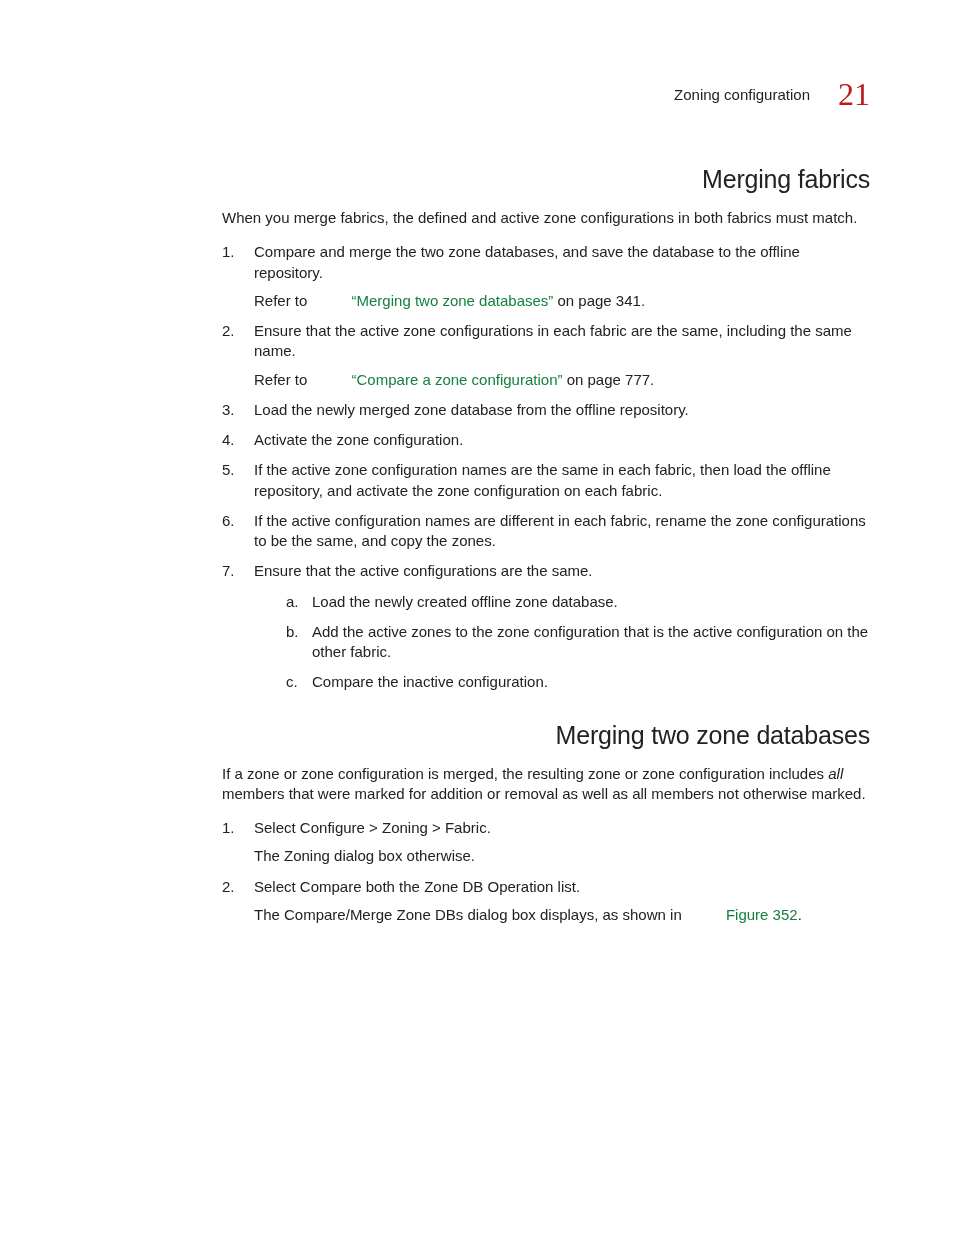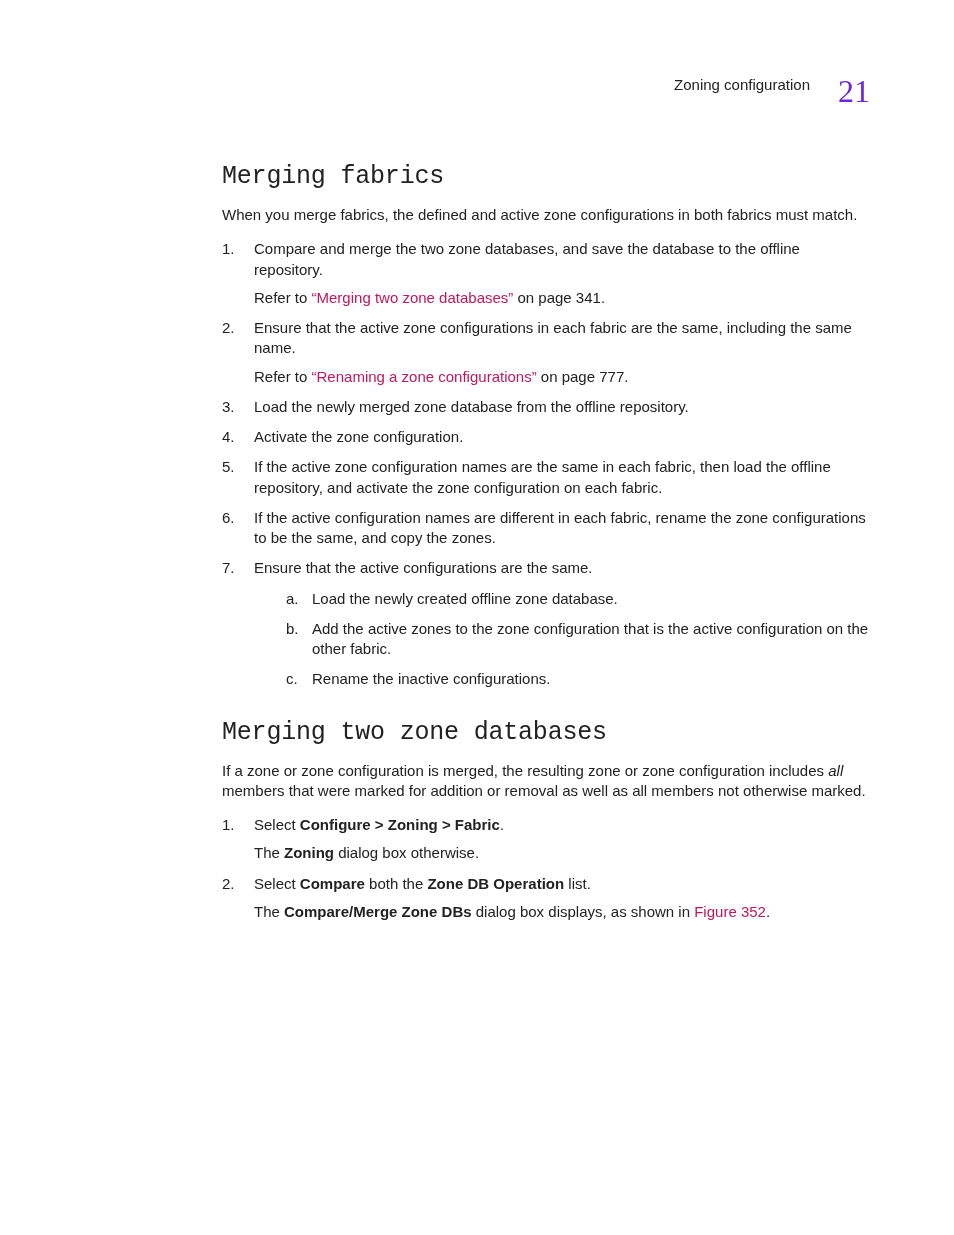--- a/index.html
+++ b/index.html
@@ -6,49 +6,49 @@
     margin: 0;
     padding: 0;
     background: #fff;
     font-family: Arial, Helvetica, sans-serif;
     color: #222;
     width: 954px;
     height: 1235px;
     position: relative;
   }
   .page {
-    padding: 58px 84px 0 84px;
+    padding: 76px 84px 0 84px;
   }
   .running-head {
     display: flex;
     justify-content: flex-end;
     align-items: center;
     gap: 28px;
     margin-bottom: 52px;
   }
   .running-head .section {
     font-size: 15px;
     color: #222;
   }
   .running-head .chapnum {
     font-family: Georgia, 'Times New Roman', serif;
     font-size: 32px;
     font-weight: 400;
-    color: #6d28d9;
-    margin-top: 15px;
+    color: #b91c1c;
   }
   .content {
     margin-left: 138px;
   }
   h2 {
-    font-family: Liberation Mono, monospace;
+    font-family: Liberation Sans, sans-serif;
     font-weight: 400;
     font-size: 25px;
     margin: 0 0 14px 0;
     letter-spacing: -0.2px;
+    text-align: right;
   }
   p.para {
     font-size: 15px;
     line-height: 1.35;
     margin: 12px 0 14px 0;
   }
   ol.steps {
     list-style: none;
     margin: 0;
     padding: 0;
@@ -81,25 +81,26 @@
     font-size: 15px;
     line-height: 1.35;
     margin-bottom: 10px;
   }
   ol.sub > li .letter {
     position: absolute;
     left: 0;
     top: 0;
   }
   a.xref {
-    color: #be185d;
+    color: #15803d;
     text-decoration: none;
+    margin-left: 40px;
   }
   .italic { font-style: italic; }
-  .bold { font-weight: bold; }
+  .bold { font-weight: normal; }
   h2.second {
     margin-top: 28px;
   }
 </style>
 </head>
 <body>
 
 <div class="page">
   <div class="running-head">
     <span class="section">Zoning configuration</span>
@@ -116,21 +117,21 @@
         <span class="num">1.</span>
         <span>Compare and merge the two zone databases, and save the database to the offline repository.</span>
         <p>
           <span>Refer to </span><a class="xref" href="#">“Merging two zone databases”</a><span> on page 341.</span>
         </p>
       </li>
       <li>
         <span class="num">2.</span>
         <span>Ensure that the active zone configurations in each fabric are the same, including the same name.</span>
         <p>
-          <span>Refer to </span><a class="xref" href="#">“Renaming a zone configurations”</a><span> on page 777.</span>
+          <span>Refer to </span><a class="xref" href="#">“Compare a zone configuration”</a><span> on page 777.</span>
         </p>
       </li>
       <li>
         <span class="num">3.</span>
         <span>Load the newly merged zone database from the offline repository.</span>
       </li>
       <li>
         <span class="num">4.</span>
         <span>Activate the zone configuration.</span>
       </li>
@@ -149,21 +150,21 @@
           <li>
             <span class="letter">a.</span>
             <span>Load the newly created offline zone database.</span>
           </li>
           <li>
             <span class="letter">b.</span>
             <span>Add the active zones to the zone configuration that is the active configuration on the other fabric.</span>
           </li>
           <li>
             <span class="letter">c.</span>
-            <span>Rename the inactive configurations.</span>
+            <span>Compare the inactive configuration.</span>
           </li>
         </ol>
       </li>
     </ol>
 
     <h2 class="second">Merging two zone databases</h2>
     <p class="para">
       <span>If a zone or zone configuration is merged, the resulting zone or zone configuration includes </span><span class="italic">all</span><span> members that were marked for addition or removal as well as all members not otherwise marked.</span>
     </p>
 

